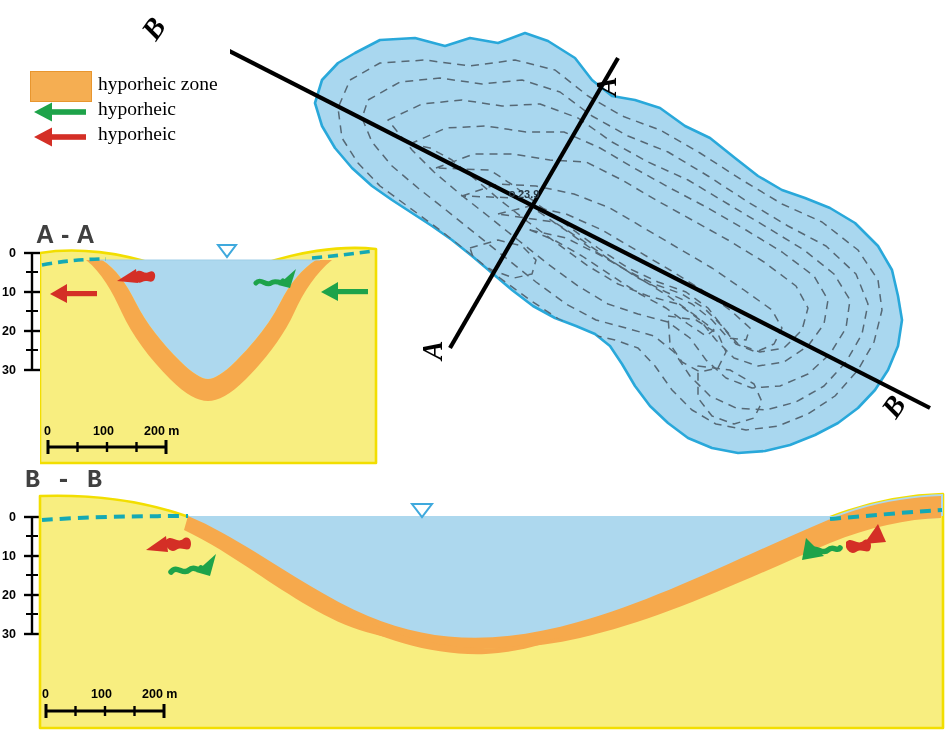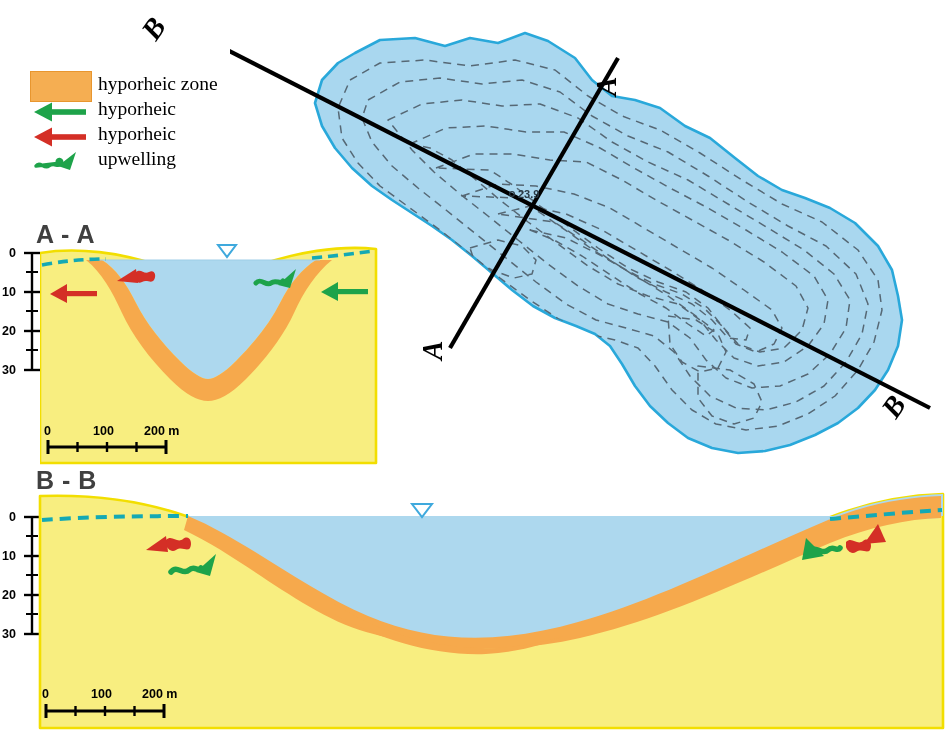--- a/index.html
+++ b/index.html
@@ -14,21 +14,21 @@
   .legend-row{display:flex;align-items:flex-start;height:25px;}
   .legend-sym{width:62px;height:25px;flex:0 0 62px;display:flex;align-items:center;}
   .legend-txt{font-family:"Liberation Serif",serif;font-size:19.5px;color:#000;
               line-height:1;padding-left:6px;white-space:nowrap;}
   .swatch{width:60px;height:29px;background:#F5AE52;border:1px solid #E8962F;}
 
   
   .sec-title{font-family:"Liberation Sans",sans-serif;font-weight:bold;
              font-size:25px;color:#404040;letter-spacing:0.5px;}
   #title-aa{left:36px;top:220px;}
-  #title-bb{left:36px;top:466px;}
+  #title-bb{left:25px;top:466px;font-family:Liberation Mono, monospace;}
 
   
   .axis-lbl{position:absolute;font-family:"Liberation Sans",sans-serif;
             font-weight:bold;font-size:12.5px;color:#000;text-align:right;}
   .axis-unit{position:absolute;font-family:"Liberation Sans",sans-serif;
              font-weight:bold;font-size:12.5px;color:#000;}
   .scale-lbl{font-family:"Liberation Sans",sans-serif;font-weight:bold;
              font-size:12.5px;fill:#000;}
   .map-lbl{font-family:"Liberation Sans",sans-serif;font-weight:bold;
            font-size:11px;fill:#2b3b46;}
@@ -156,30 +156,20 @@
       <div class="legend-sym">
         <svg width="60" height="24" viewBox="0 0 60 24">
           <rect x="22" y="9.2" width="34" height="5.6" fill="#D42F26"></rect>
           <path d="M22,2.5 L4,12 L22,21.5 Z" fill="#D42F26"></path>
         </svg>
       </div>
       <div class="legend-txt">hyporheic</div>
     </div>
 
 
-    <div class="legend-row">
-      <div class="legend-sym">
-        <svg width="60" height="24" viewBox="0 0 60 24">
-          <path d="M6,16 C10,10 14,20 19,16 C24,12 28,18 31,14 C33,11 30,8 28,10
-                   C26,12 29,15 31,13 Z" fill="#1EA34A" stroke="#1EA34A" stroke-width="3.4" stroke-linejoin="round"></path>
-          <path d="M28,16 L46,2 L40,20 Z" fill="#1EA34A"></path>
-        </svg>
-      </div>
-      <div class="legend-txt">upwelling</div>
-    </div>
   </div>
 
   <div class="abs sec-title" id="title-aa">A - A</div>
 
   <svg class="abs" style="left:10px;top:248px;" width="32" height="128">
     <line x1="22" y1="5" x2="22" y2="122" stroke="#000" stroke-width="2.4"></line>
     <line x1="14" y1="5" x2="30" y2="5" stroke="#000" stroke-width="2.4"></line>
     <line x1="16" y1="24" x2="28" y2="24" stroke="#000" stroke-width="2"></line>
     <line x1="14" y1="44" x2="30" y2="44" stroke="#000" stroke-width="2.4"></line>
     <line x1="16" y1="63" x2="28" y2="63" stroke="#000" stroke-width="2"></line>

